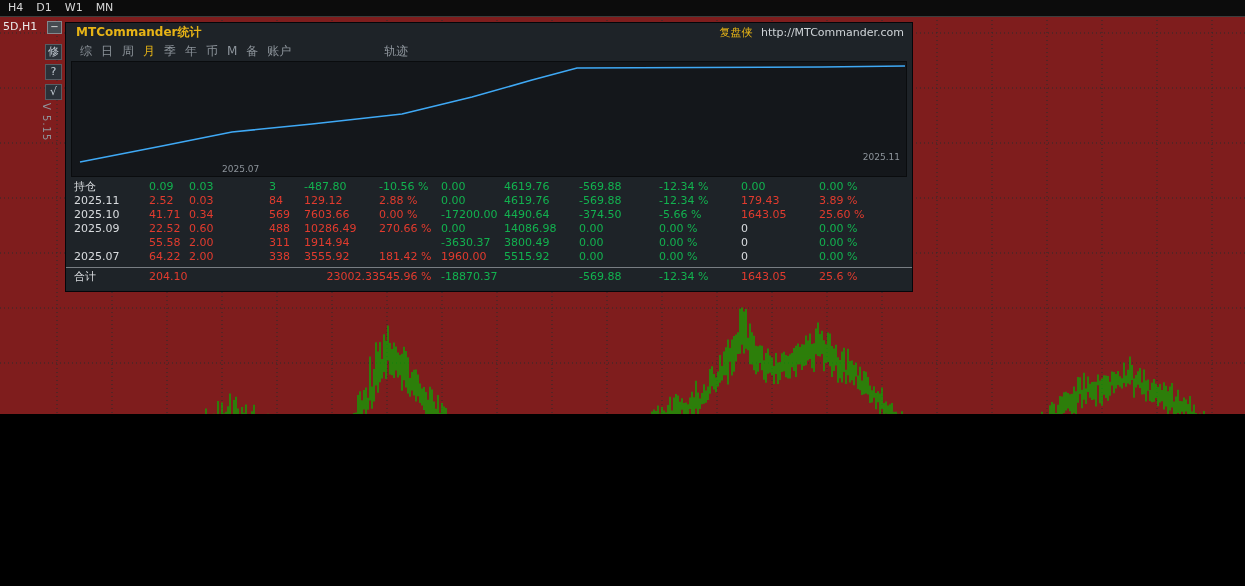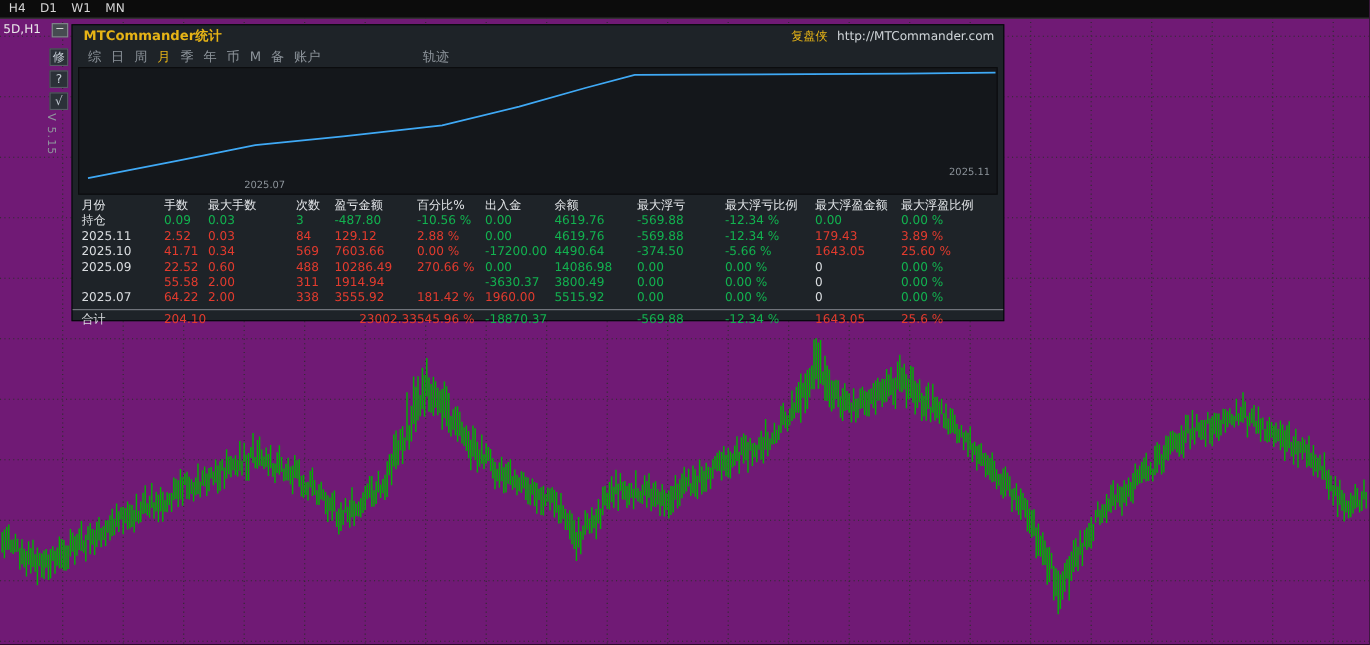--- a/index.html
+++ b/index.html
@@ -1,17 +1,17 @@
 <!DOCTYPE html>
 <html><head>
 <meta charset="utf-8">
 <style>
   html,body{margin:0;padding:0;background:#000;}
   body{font-family:"DejaVu Sans","Liberation Sans",sans-serif;}
-  #screen{position:relative;width:1245px;height:586px;background:#701a75;overflow:hidden;border-right:1px solid #2e2e2e;}
+  #screen{position:relative;width:1245px;height:414px;background:#7f1d1d;overflow:hidden;border-right:1px solid #2e2e2e;}
   #bg-svg{position:absolute;left:0;top:0;z-index:0;}
 
   
   .topbar{position:absolute;top:0;left:0;right:0;height:16px;background:#0c0c0c;border-bottom:1px solid #3d3d3d;z-index:3;display:flex;align-items:center;padding-left:8px;gap:13px;}
   .tf-btn{color:#d6d6d6;font-size:11px;line-height:14px;cursor:default;}
 
   .chart-label{position:absolute;left:3px;top:20px;color:#eaeaea;font-size:11px;z-index:3;}
 
   .mini-btn{position:absolute;z-index:5;box-sizing:border-box;text-align:center;cursor:default;}
   #min-btn{left:47px;top:21px;width:15px;height:13px;background:#464b51;border:1px solid #83888e;color:#e3e3e3;font-size:10px;line-height:10px;}
@@ -97,34 +97,20 @@
     <div class="chartbox">
       <svg id="equity-svg" width="838" height="112" viewBox="0 0 838 112">
           <polyline points="8,100 90,84 160,70 240,62 330,52 400,35 460,18 505,6 750,5 833,4" fill="none" stroke="#3fa9f5" stroke-width="1.6"></polyline>
         </svg>
       <span id="axis-left" class="axis-label">2025.07</span>
       <span id="axis-right" class="axis-label">2025.11</span>
     </div>
 
     <div class="stat-table" id="stat-table">
         <div class="t-row">
-          <span class="t-cell c-h" style="width: 75px;">月份</span>
-          <span class="t-cell c-h" style="width: 40px;">手数</span>
-          <span class="t-cell c-h" style="width: 80px;">最大手数</span>
-          <span class="t-cell c-h" style="width: 35px;">次数</span>
-          <span class="t-cell c-h" style="width: 75px;">盈亏金额</span>
-          <span class="t-cell c-h" style="width: 62px;">百分比%</span>
-          <span class="t-cell c-h" style="width: 63px;">出入金</span>
-          <span class="t-cell c-h" style="width: 75px;">余额</span>
-          <span class="t-cell c-h" style="width: 80px;">最大浮亏</span>
-          <span class="t-cell c-h" style="width: 82px;">最大浮亏比例</span>
-          <span class="t-cell c-h" style="width: 78px;">最大浮盈金额</span>
-          <span class="t-cell c-h" style="width: 88px;">最大浮盈比例</span>
-        </div>
-        <div class="t-row">
           <span class="t-cell c-w" style="width: 75px;">持仓</span>
           <span class="t-cell c-g" style="width: 40px;">0.09</span>
           <span class="t-cell c-g" style="width: 80px;">0.03</span>
           <span class="t-cell c-g" style="width: 35px;">3</span>
           <span class="t-cell c-g" style="width: 75px;">-487.80</span>
           <span class="t-cell c-g" style="width: 62px;">-10.56 %</span>
           <span class="t-cell c-g" style="width: 63px;">0.00</span>
           <span class="t-cell c-g" style="width: 75px;">4619.76</span>
           <span class="t-cell c-g" style="width: 80px;">-569.88</span>
           <span class="t-cell c-g" style="width: 82px;">-12.34 %</span>

